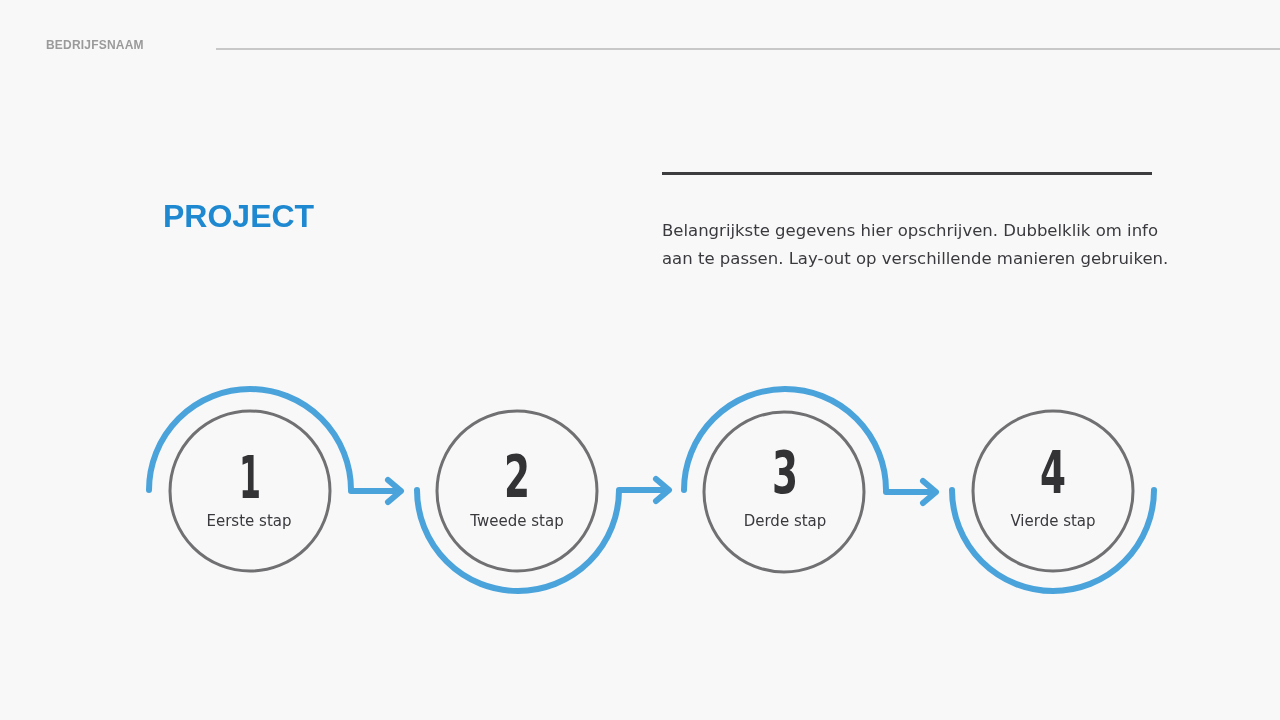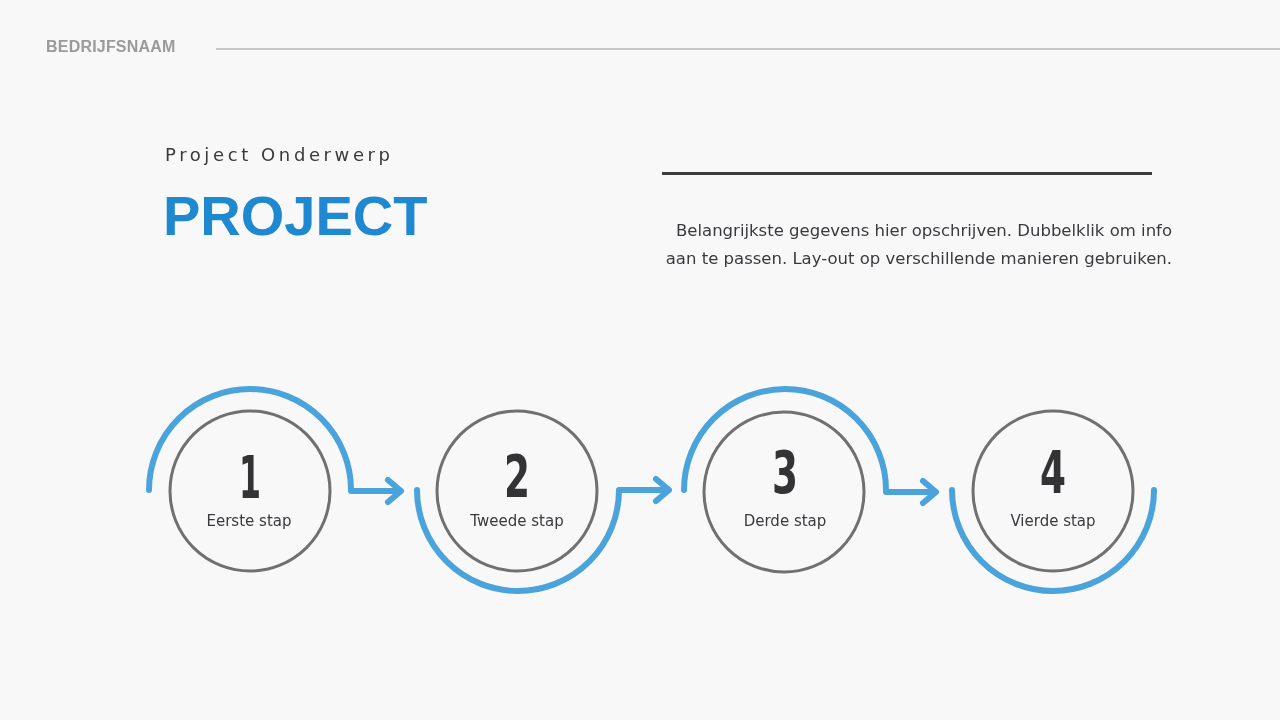--- a/index.html
+++ b/index.html
@@ -15,21 +15,21 @@
       width: 1280px;
       height: 720px;
       background: #f8f8f9;
     }
     .company {
       position: absolute;
       left: 46px;
       top: 38px;
       font-family: "Liberation Sans", sans-serif;
       font-weight: 700;
-      font-size: 16px;
+      font-size: 12px;
       color: #9a9a9a;
       letter-spacing: 0.2px;
     }
     .header-rule {
       position: absolute;
       left: 216px;
       top: 48px;
       width: 1064px;
       height: 2px;
       background: #c8c8c8;
@@ -42,21 +42,21 @@
       font-size: 18px;
       color: #3a3a3a;
       letter-spacing: 3.6px;
     }
     .title {
       position: absolute;
       left: 163px;
       top: 186px;
       font-family: "Liberation Sans", sans-serif;
       font-weight: 700;
-      font-size: 56px;
+      font-size: 32px;
       line-height: 60px;
       color: #1e88d0;
     }
     .title div { white-space: nowrap; }
     .dark-rule {
       position: absolute;
       left: 662px;
       top: 172px;
       width: 490px;
       height: 3px;
@@ -64,21 +64,20 @@
     }
     .description {
       position: absolute;
       left: 662px;
       top: 217px;
       width: 510px;
       font-family: "DejaVu Sans", sans-serif;
       font-size: 16.5px;
       line-height: 27.5px;
       color: #3a3a3e;
-      text-align: right;
     }
     svg.process {
       position: absolute;
       left: 0;
       top: 0;
     }
     .step-num {
       font-family: "DejaVu Sans", sans-serif;
       font-weight: 700;
       font-size: 58px;
@@ -91,21 +90,20 @@
     }
   </style>
 </head>
 <body>
 
 <div class="slide">
 
   <div class="company">BEDRIJFSNAAM</div>
   <div class="header-rule"></div>
 
-  <div class="subtitle">Project Onderwerp</div>
   <div class="title">
     <div>PROJECT</div>
   </div>
 
   <div class="dark-rule"></div>
   <div class="description">Belangrijkste gegevens hier opschrijven. Dubbelklik om info aan te passen. Lay-out op verschillende manieren gebruiken.</div>
 
   <svg class="process" width="1280" height="720" viewBox="0 0 1280 720">
     <g fill="none" stroke="#4aa3da" stroke-width="6" stroke-linecap="round" stroke-linejoin="round">
 

